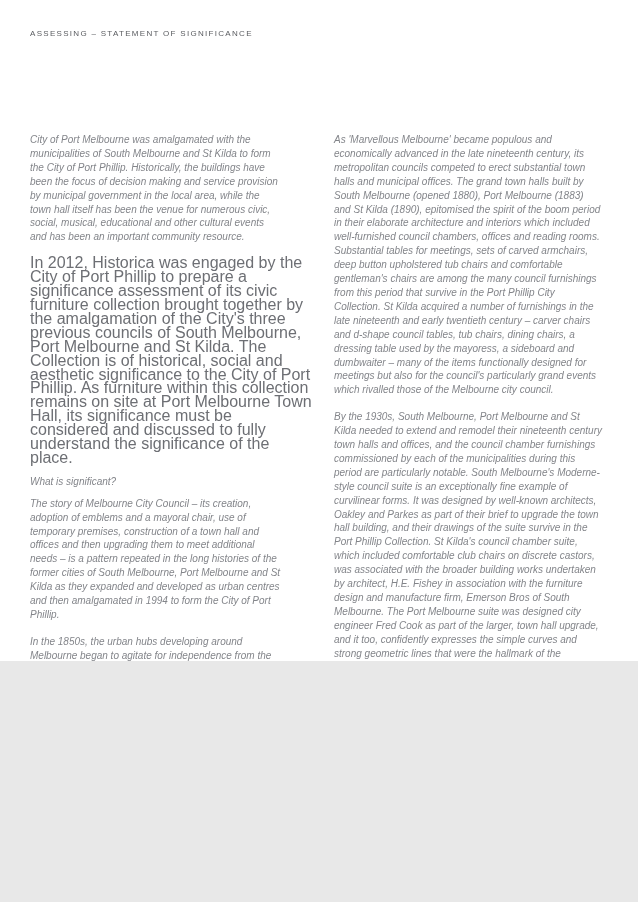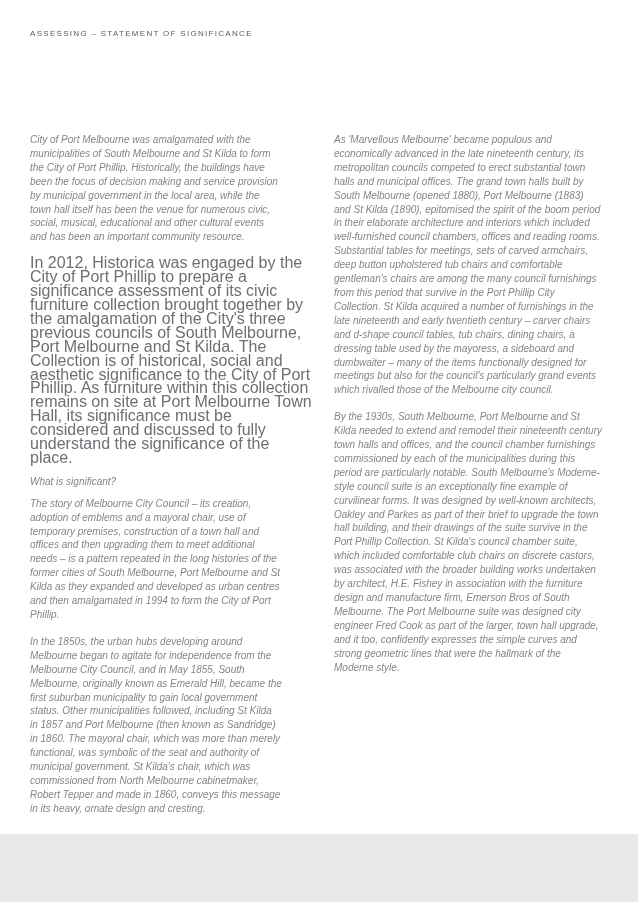--- a/index.html
+++ b/index.html
@@ -1,19 +1,19 @@
 <!DOCTYPE html>
 <html style="--page-background: #ffffff; --quote-text: #83858a; --body-text: #6d6f74; --heading-text: #3f4044; --header-text: #5a5c60;"><head>
 <meta charset="utf-8">
 <style>
   html, body { margin: 0; padding: 0; background: #e8e8e8; }
   .page {
     position: relative;
     width: 638px;
-    height: 834px;
+    height: 661px;
     margin: 0 auto;
     background: var(--page-background, #ffffff);
     font-family: "Liberation Sans", sans-serif;
     overflow: hidden;
     box-sizing: border-box;
   }
   .running-header {
     position: absolute;
     top: 29px;
     left: 30px;

